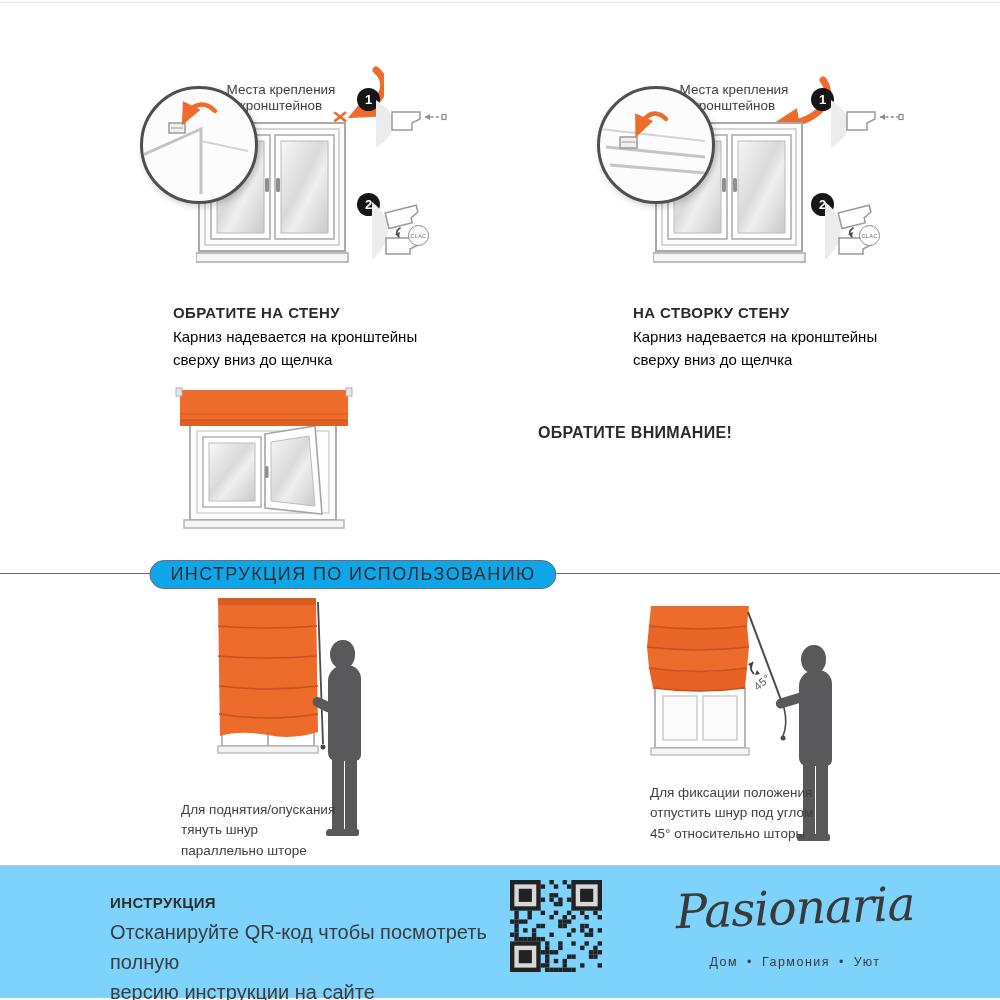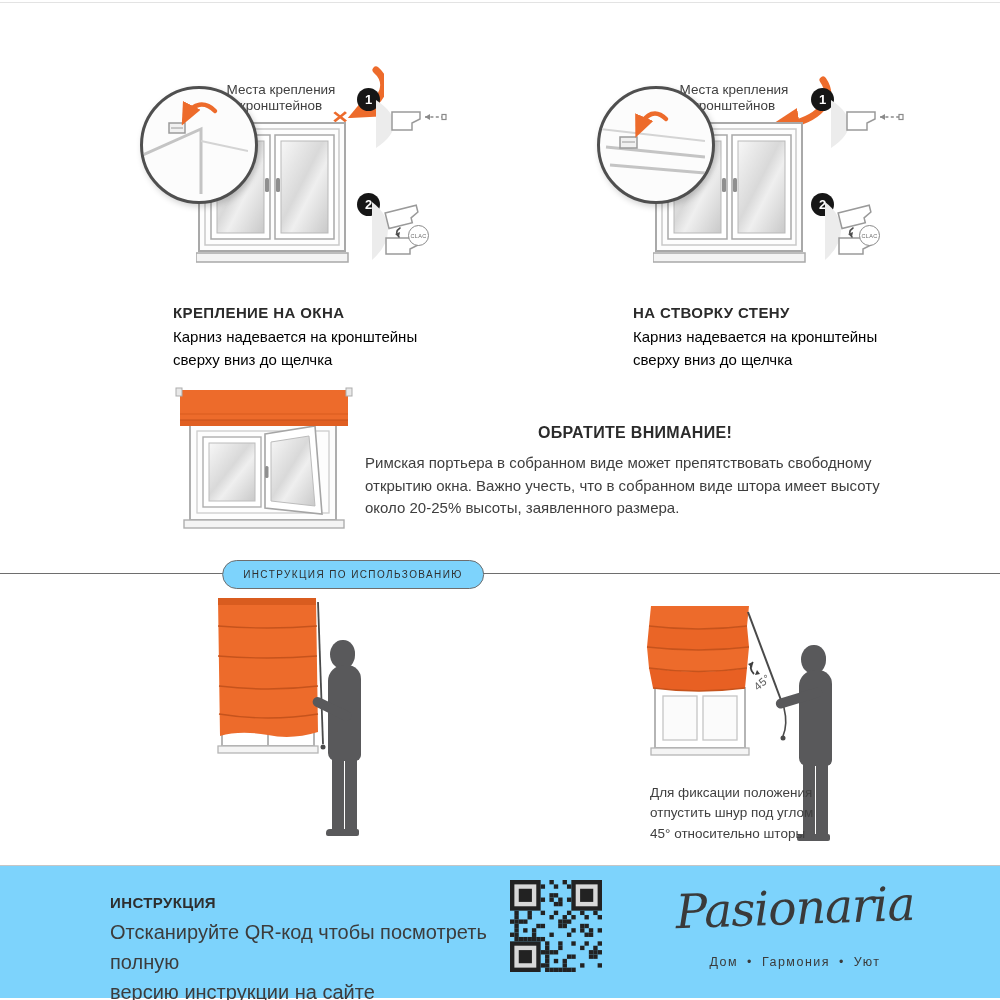--- a/index.html
+++ b/index.html
@@ -12,22 +12,22 @@
   .note-label{font-size:13.5px;line-height:1.2;color:#3f3f3f;text-align:center;white-space:pre-line;}
   .mount-title{font-size:15px;font-weight:bold;color:#2b2b2b;letter-spacing:.4px;}
   .mount-desc{font-size:15px;color:#000000;line-height:1.5;white-space:pre-line;}
   .attention-title{font-size:16px;font-weight:bold;color:#2b2b2b;text-align:center;letter-spacing:.3px;}
   .attention-text{font-size:15px;color:#3e3e3e;line-height:1.5;white-space:pre-line;}
   .caption{font-size:13.5px;color:#3f3f3f;line-height:1.5;white-space:pre-line;}
 
   
   .divider-line{left:0;top:573px;width:1000px;height:0;border-top:1.5px solid #6e6e6e;}
   .divider-pill{top:560px;left:353px;transform:translateX(-50%);height:27px;padding:0 20px;
-    background:#7dd3fc;border:1.5px solid #6e6e6e;border-radius:15px;display:inline-flex;align-items:center;
-    font-size:10px;letter-spacing:1.4px;color:#2f2f2f;white-space:nowrap;}
+    background:#0ea5e9;border:1.5px solid #6e6e6e;border-radius:15px;display:inline-flex;align-items:center;
+    font-size:18px;letter-spacing:1.4px;color:#2f2f2f;white-space:nowrap;}
 
   
   .mag-circle{width:112px;height:112px;border-radius:50%;background:#fcfcfc;border:3.5px solid #4f4f4f;
     overflow:hidden;box-shadow:2px 3px 6px rgba(0,0,0,.18);}
   .xmark{color:#ed6b2b;font-weight:bold;font-size:17px;transform:scaleX(1.25);}
   .step-circle{width:23px;height:23px;border-radius:50%;background:#161616;color:#fff;display:flex;
     align-items:center;justify-content:center;font-size:13px;font-weight:bold;}
   .clac-circle{width:19px;height:19px;border-radius:50%;border:1.2px solid #8a8a8a;background:#fff;
     display:flex;align-items:center;justify-content:center;font-size:5.5px;letter-spacing:.3px;color:#6b6b6b;}
 
@@ -123,21 +123,21 @@
       </g>
       <polygon points="20,38 52,38 52,45 44,49 44,54 20,54" fill="#fff" stroke="#9a9a9a" stroke-width="1.5"></polygon>
       <path d="M34 28 Q28 32 33 37" fill="none" stroke="#4f4f4f" stroke-width="1.6" stroke-linecap="round"></path>
       <path d="M33 37 L29 34 L34 32 Z" fill="#4f4f4f"></path>
     </svg>
     <div class="abs clac-circle" style="left:268px;top:165px">
       <span>CLAC</span>
     </div>
   </div>
 
-  <div class="abs mount-title" style="left:173px;top:304px">КРЕПЛЕНИЕ НА ОКНА</div>
+  <div class="abs mount-title" style="left:173px;top:304px">ОБРАТИТЕ НА СТЕНУ</div>
   <div class="abs mount-desc" style="left:173px;top:326px;width:300px">Карниз надевается на кронштейны
 сверху вниз до щелчка</div>
 
   <div class="abs" style="left:597px;top:60px;width:330px;height:320px">
     <div class="abs note-label" style="left:72px;top:22px;width:130px">Места крепления
 кронштейнов</div>
 
     <svg class="abs" style="left:168px;top:16px" width="70" height="56" viewBox="0 0 70 56">
       <path d="M58 4 C72 24 54 44 18 50" fill="none" stroke="#ed6b2b" stroke-width="7" stroke-linecap="round" marker-end="url(#ah)"></path>
     </svg>
@@ -209,23 +209,20 @@
     <rect x="12" y="134" width="160" height="8" fill="#f4f4f4" stroke="#aeaeae" stroke-width="1.4"></rect>
     <rect x="8" y="4" width="168" height="30" fill="#ed6b2b"></rect>
     <path d="M8 34 L176 34 L176 40 L8 40 Z" fill="#e05f22"></path>
     <line x1="8" y1="34" x2="176" y2="34" stroke="#c6531c" stroke-width="1.2"></line>
     <line x1="8" y1="28" x2="176" y2="28" stroke="#d95c1f" stroke-width="1"></line>
     <rect x="4" y="2" width="6" height="8" fill="#e8e8e8" stroke="#adadad" stroke-width="1"></rect>
     <rect x="174" y="2" width="6" height="8" fill="#e8e8e8" stroke="#adadad" stroke-width="1"></rect>
   </svg>
 
   <div class="abs attention-title" style="left:365px;top:424px;width:540px">ОБРАТИТЕ ВНИМАНИЕ!</div>
-  <div class="abs attention-text" style="left:365px;top:452px;width:560px">Римская портьера в собранном виде может препятствовать свободному
-открытию окна. Важно учесть, что в собранном виде штора имеет высоту
-около  20-25%  высоты, заявленного размера.</div>
 
   <div class="abs divider-line"></div>
   <div class="abs divider-pill">
     <span>ИНСТРУКЦИЯ ПО ИСПОЛЬЗОВАНИЮ</span>
   </div>
 
   <svg class="abs" style="left:210px;top:596px" width="116" height="165" viewBox="0 0 116 165">
     <rect x="12" y="118" width="92" height="32" fill="#fff" stroke="#b5b5b5" stroke-width="2"></rect>
     <line x1="58" y1="118" x2="58" y2="150" stroke="#b5b5b5" stroke-width="2"></line>
     <rect x="8" y="150" width="100" height="7" fill="#f4f4f4" stroke="#b5b5b5" stroke-width="1.3"></rect>
@@ -244,20 +241,23 @@
   <div class="abs person" style="left:327px;top:640px">
     <div class="p-head" style="left:3px;top:0"></div>
     <div class="p-torso" style="left:1px;top:25px"></div>
     <div class="p-arm" style="left:-16px;top:64px;width:42px;transform:rotate(26deg)"></div>
     <div class="p-leg" style="left:5px;top:116px"></div>
     <div class="p-leg" style="left:18px;top:116px"></div>
     <div class="p-foot" style="left:-1px;top:189px"></div>
     <div class="p-foot" style="left:13px;top:189px"></div>
   </div>
 
+  <div class="abs caption" style="left:181px;top:800px;width:210px">Для поднятия/опускания
+тянуть шнур
+параллельно шторе</div>
 
   <svg class="abs" style="left:641px;top:602px" width="118" height="160" viewBox="0 0 118 160">
     <rect x="14" y="86" width="90" height="60" fill="#fff" stroke="#b5b5b5" stroke-width="2"></rect>
     <rect x="22" y="94" width="34" height="44" fill="#fbfbfb" stroke="#c5c5c5" stroke-width="1.3"></rect>
     <rect x="62" y="94" width="34" height="44" fill="#fbfbfb" stroke="#c5c5c5" stroke-width="1.3"></rect>
     <rect x="10" y="146" width="98" height="7" fill="#f4f4f4" stroke="#b5b5b5" stroke-width="1.3"></rect>
     <g>
       <path d="M10 4 L108 4 L106 24 Q58 30 8 24 Z" fill="#ed6b2b"></path>
       <path d="M8 24 Q58 30 106 24 L108 45 Q58 51 6 45 Z" fill="#ea6526"></path>
       <path d="M6 45 Q58 51 108 45 L106 66 Q58 73 8 66 Z" fill="#ed6b2b"></path>

